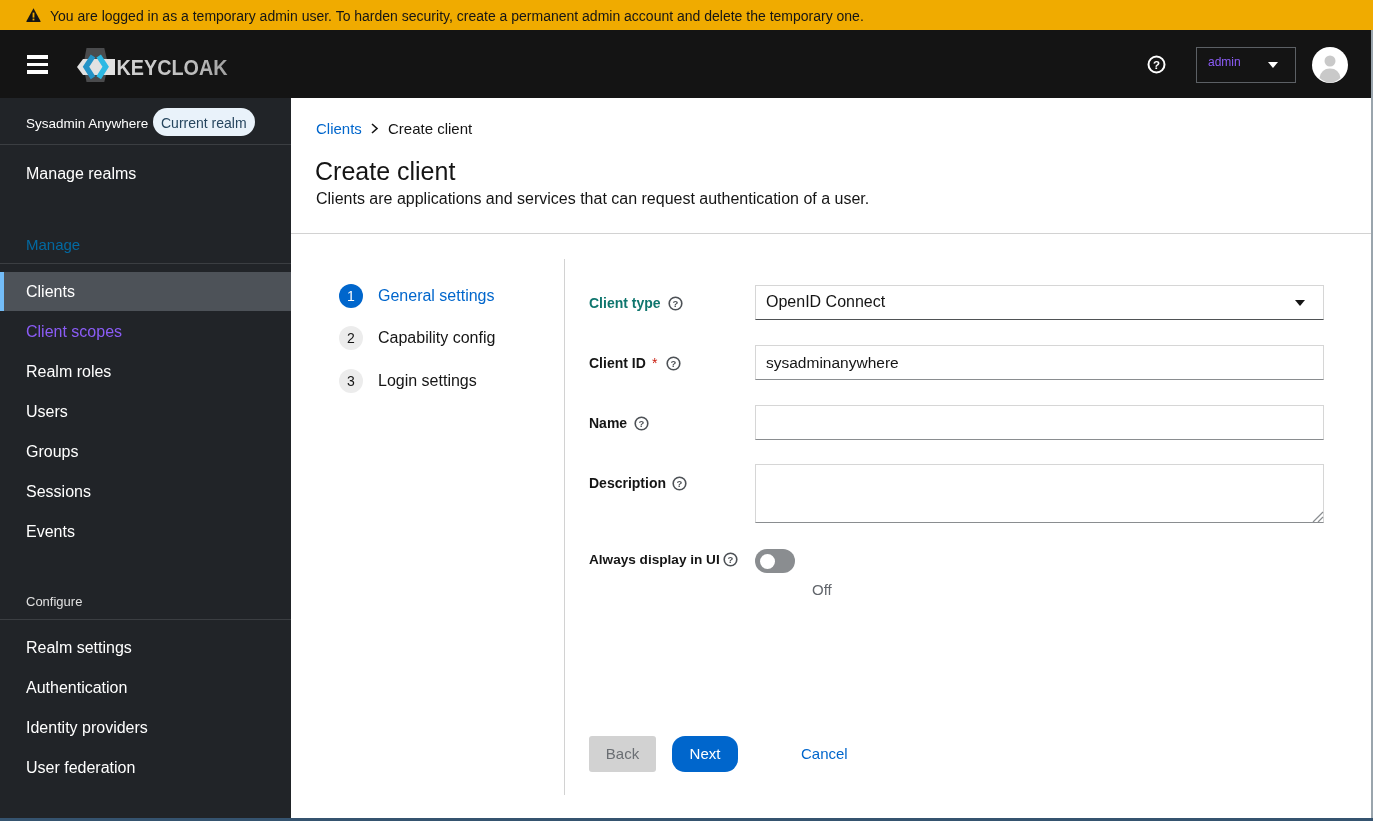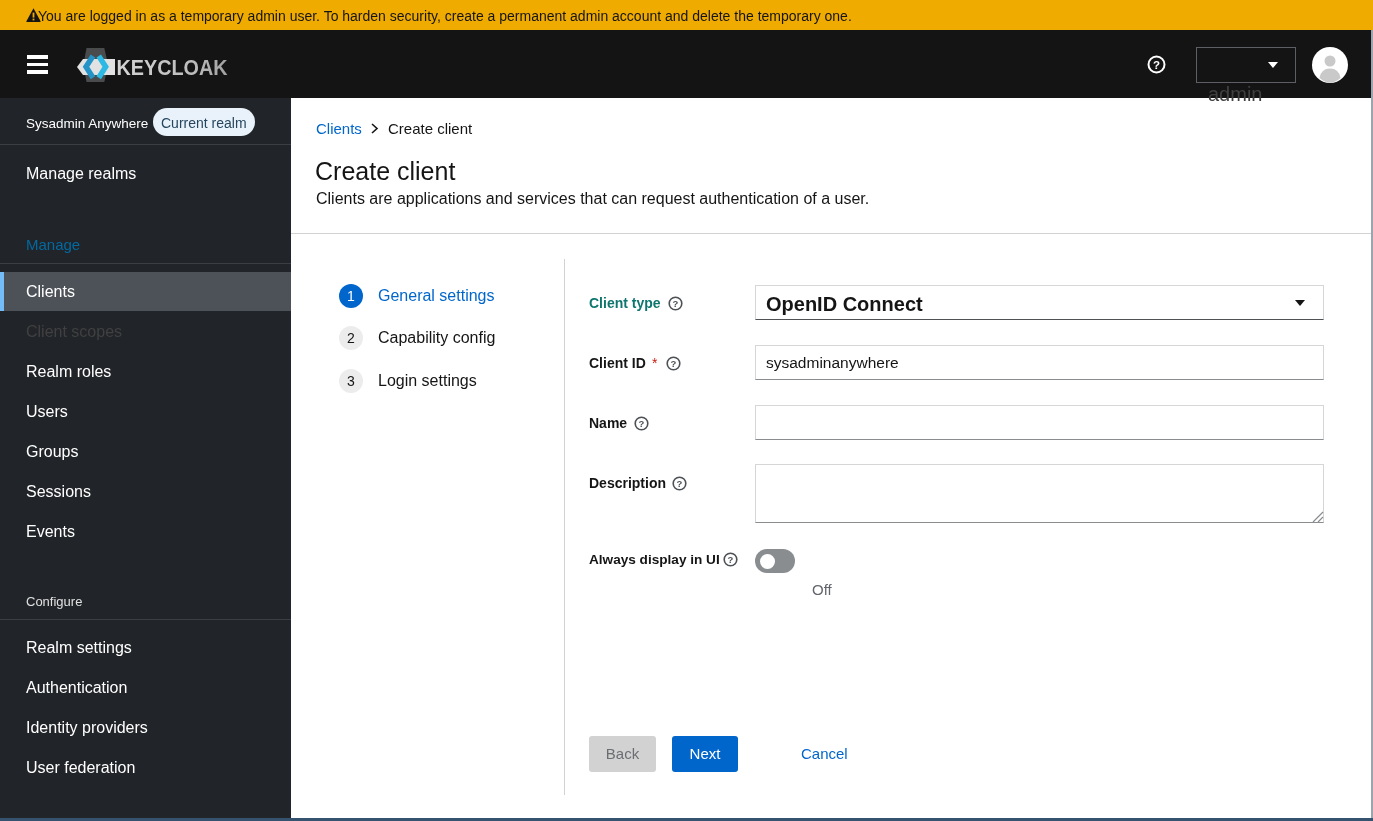--- a/index.html
+++ b/index.html
@@ -10,21 +10,21 @@
 </style>
 </head>
 <body>
 
 <div class="abs" style="left:0;top:0;width:1373px;height:30px;background:#f0ab00;"></div>
 <svg class="abs" style="left:26px;top:7px;" width="15" height="16" viewBox="0 0 15 16">
   <path d="M7.5 1.2 L14.6 14.2 Q14.9 14.9 14.1 14.9 L0.9 14.9 Q0.1 14.9 0.4 14.2 Z" fill="#151515"></path>
   <rect x="6.6" y="5.6" width="1.8" height="5" fill="#f0ab00"></rect>
   <rect x="6.6" y="11.6" width="1.8" height="1.8" fill="#f0ab00"></rect>
 </svg>
-<div class="abs" style="left:38px;top:8px;font-size:14px;color:#151515;text-align:center;">You are logged in as a temporary admin user. To harden security, create a permanent admin account and delete the temporary one.</div>
+<div class="abs" style="left:50px;top:8px;font-size:14px;color:#151515;text-align:center;">You are logged in as a temporary admin user. To harden security, create a permanent admin account and delete the temporary one.</div>
 
 <div class="abs" style="left:0;top:30px;width:1373px;height:68px;background:#141414;"></div>
 <div class="abs" style="left:27px;top:55px;width:21px;height:3.5px;background:#fff;"></div>
 <div class="abs" style="left:27px;top:62.5px;width:21px;height:3.5px;background:#fff;"></div>
 <div class="abs" style="left:27px;top:70px;width:21px;height:3.5px;background:#fff;"></div>
 
 <svg class="abs" style="left:76px;top:46px;" width="156" height="38" viewBox="0 0 156 38">
   <defs>
     <linearGradient id="ktxt" x1="0" y1="0" x2="1" y2="0">
       <stop offset="0" stop-color="#d4d4d4"></stop>
@@ -37,40 +37,40 @@
   <polyline points="17,10 10,20.8 17,31.7" fill="none" stroke="#2493c7" stroke-width="5.4"></polyline>
   <polyline points="22.7,10 29.7,20.8 22.7,31.7" fill="none" stroke="#2cb9e4" stroke-width="5.4"></polyline>
   <text x="40.5" y="28.5" font-family="Liberation Sans, sans-serif" font-size="22" font-weight="bold" fill="url(#ktxt)" textLength="111" lengthAdjust="spacingAndGlyphs">KEYCLOAK</text>
 </svg>
 
 <svg class="abs" style="left:1147px;top:55px;" width="19" height="19" viewBox="0 0 19 19">
   <circle cx="9.5" cy="9.5" r="8" fill="none" stroke="#fff" stroke-width="2"></circle>
   <text x="9.5" y="13.6" font-size="11.5" font-weight="bold" fill="#fff" text-anchor="middle" font-family="Liberation Sans, sans-serif">?</text>
 </svg>
 <div class="abs" style="left:1196px;top:47px;width:100px;height:36px;border:1px solid #5c6065;"></div>
-<div class="abs" style="left:1208px;top:55px;font-size:20px;color:#404040;margin-top:28px;">admin</div>
+<div class="abs" style="left:1208px;top:55px;font-size:12px;color:#8b5cf6;">admin</div>
 <div class="abs" style="left:1268px;top:62px;width:0;height:0;border-left:5.5px solid transparent;border-right:5.5px solid transparent;border-top:6.5px solid #fff;"></div>
 <svg class="abs" style="left:1312px;top:47px;" width="36" height="36" viewBox="0 0 36 36">
   <circle cx="18" cy="18" r="18" fill="#fff"></circle>
   <circle cx="18" cy="14" r="5.5" fill="#c9c9c9"></circle>
   <path d="M7.5 31 Q9 21.5 18 21.5 Q27 21.5 28.5 31 Q23 35.8 18 35.8 Q13 35.8 7.5 31 Z" fill="#c9c9c9"></path>
 </svg>
 
 <div class="abs" style="left:0;top:98px;width:291px;height:720px;background:#212428;"></div>
 <div class="abs" style="left:26px;top:116px;font-size:13.5px;color:#fff;">Sysadmin Anywhere</div>
 <div class="abs" style="left:153px;top:108px;width:102px;height:28px;border-radius:14px;background:#e9f2fa;"></div>
 <div class="abs" style="left:161px;top:115px;font-size:14px;color:#26465f;">Current realm</div>
 <div class="abs" style="left:0;top:144px;width:291px;height:1px;background:#3b3e42;"></div>
 <div class="abs" style="left:26px;top:165px;font-size:16px;color:#fff;">Manage realms</div>
 <div class="abs" style="left:26px;top:236px;font-size:15px;color:#0369a1;">Manage</div>
 <div class="abs" style="left:0;top:263px;width:291px;height:1px;background:#3b3e42;"></div>
 
 <div class="abs" style="left:0;top:272px;width:291px;height:39px;background:#4d5258;border-left:4px solid #73bcf7;"></div>
 <div class="abs" style="left:26px;top:283px;font-size:16px;color:#fff;">Clients</div>
-<div class="abs" style="left:26px;top:323px;font-size:16px;color:#404040;">Client scopes</div>
+<div class="abs" style="left:26px;top:323px;font-size:16px;color:#8b5cf6;">Client scopes</div>
 <div class="abs" style="left:26px;top:363px;font-size:16px;color:#fff;">Realm roles</div>
 <div class="abs" style="left:26px;top:403px;font-size:16px;color:#fff;">Users</div>
 <div class="abs" style="left:26px;top:443px;font-size:16px;color:#fff;">Groups</div>
 <div class="abs" style="left:26px;top:483px;font-size:16px;color:#fff;">Sessions</div>
 <div class="abs" style="left:26px;top:523px;font-size:16px;color:#fff;">Events</div>
 <div class="abs" style="left:26px;top:594px;font-size:13px;color:#e0e0e0;">Configure</div>
 <div class="abs" style="left:0;top:619px;width:291px;height:1px;background:#3b3e42;"></div>
 <div class="abs" style="left:26px;top:639px;font-size:16px;color:#fff;">Realm settings</div>
 <div class="abs" style="left:26px;top:679px;font-size:16px;color:#fff;">Authentication</div>
 <div class="abs" style="left:26px;top:719px;font-size:16px;color:#fff;">Identity providers</div>
@@ -93,21 +93,21 @@
 <div class="abs" style="left:378px;top:329px;font-size:16px;color:#151515;">Capability config</div>
 <div class="abs" style="left:339px;top:369px;width:24px;height:24px;border-radius:50%;background:#ececec;color:#151515;font-size:14px;text-align:center;line-height:24px;">3</div>
 <div class="abs" style="left:378px;top:372px;font-size:16px;color:#151515;">Login settings</div>
 
 <div class="abs" style="left:589px;top:295px;font-size:14px;font-weight:bold;color:#0f766e;">Client type</div>
 <svg class="abs" style="left:668px;top:296px;" width="15" height="15" viewBox="0 0 15 15">
   <circle cx="7.5" cy="7.5" r="6.3" fill="none" stroke="#4d5156" stroke-width="1.6"></circle>
   <text x="7.5" y="11" font-size="9.5" font-weight="bold" fill="#4d5156" text-anchor="middle" font-family="Liberation Sans, sans-serif">?</text>
 </svg>
 <div class="abs" style="left:755px;top:285px;width:569px;height:35px;background:#fff;border:1px solid #d6d6d6;border-bottom:1px solid #4f5255;"></div>
-<div class="abs" style="left:766px;top:293px;font-size:20px;color:#151515;font-weight:bold;">OpenID Connect</div>
+<div class="abs" style="left:766px;top:293px;font-size:16px;color:#151515;">OpenID Connect</div>
 <div class="abs" style="left:1295px;top:300px;width:0;height:0;border-left:5.5px solid transparent;border-right:5.5px solid transparent;border-top:6.5px solid #151515;"></div>
 
 <div class="abs" style="left:589px;top:355px;font-size:14px;font-weight:bold;color:#151515;">Client ID</div>
 <div class="abs" style="left:652px;top:355px;font-size:14px;color:#c9190b;">*</div>
 <svg class="abs" style="left:666px;top:356px;" width="15" height="15" viewBox="0 0 15 15">
   <circle cx="7.5" cy="7.5" r="6.3" fill="none" stroke="#4d5156" stroke-width="1.6"></circle>
   <text x="7.5" y="11" font-size="9.5" font-weight="bold" fill="#4d5156" text-anchor="middle" font-family="Liberation Sans, sans-serif">?</text>
 </svg>
 <div class="abs" style="left:755px;top:345px;width:569px;height:35px;background:#fff;border:1px solid #d6d6d6;border-bottom:1px solid #8a8d90;"></div>
 <div class="abs" style="left:766px;top:354px;font-size:15.5px;color:#151515;">sysadminanywhere</div>
@@ -132,17 +132,17 @@
 <div class="abs" style="left:589px;top:551.5px;font-size:13.6px;font-weight:bold;color:#151515;">Always display in UI</div>
 <svg class="abs" style="left:723px;top:552px;" width="15" height="15" viewBox="0 0 15 15">
   <circle cx="7.5" cy="7.5" r="6.3" fill="none" stroke="#4d5156" stroke-width="1.6"></circle>
   <text x="7.5" y="11" font-size="9.5" font-weight="bold" fill="#4d5156" text-anchor="middle" font-family="Liberation Sans, sans-serif">?</text>
 </svg>
 <div class="abs" style="left:755px;top:549px;width:40px;height:24px;border-radius:12px;background:#8a8d90;"></div>
 <div class="abs" style="left:759.5px;top:553.5px;width:15px;height:15px;border-radius:50%;background:#fff;"></div>
 <div class="abs" style="left:812px;top:553px;font-size:15px;color:#62666c;margin-top:28px;">Off</div>
 
 <div class="abs" style="left:589px;top:736px;width:67px;height:36px;background:#d2d2d2;border-radius:3px;color:#6a6e73;font-size:15px;text-align:center;line-height:36px;">Back</div>
-<div class="abs" style="left:672px;top:736px;width:66px;height:36px;background:#0066cc;border-radius:3px;color:#fff;font-size:15px;text-align:center;line-height:36px;">Next</div>
+<div class="abs" style="left:672px;top:736px;width:66px;height:36px;background:#0066cc;border-radius:13px;color:#fff;font-size:15px;text-align:center;line-height:36px;">Next</div>
 <div class="abs" style="left:801px;top:745px;font-size:15px;color:#0066cc;">Cancel</div>
 
 <div class="abs" style="left:1371px;top:30px;width:2px;height:791px;background:#9aa5ad;"></div>
 <div class="abs" style="left:0;top:818px;width:1373px;height:3px;background:#35536f;"></div>
 
 </body></html>

